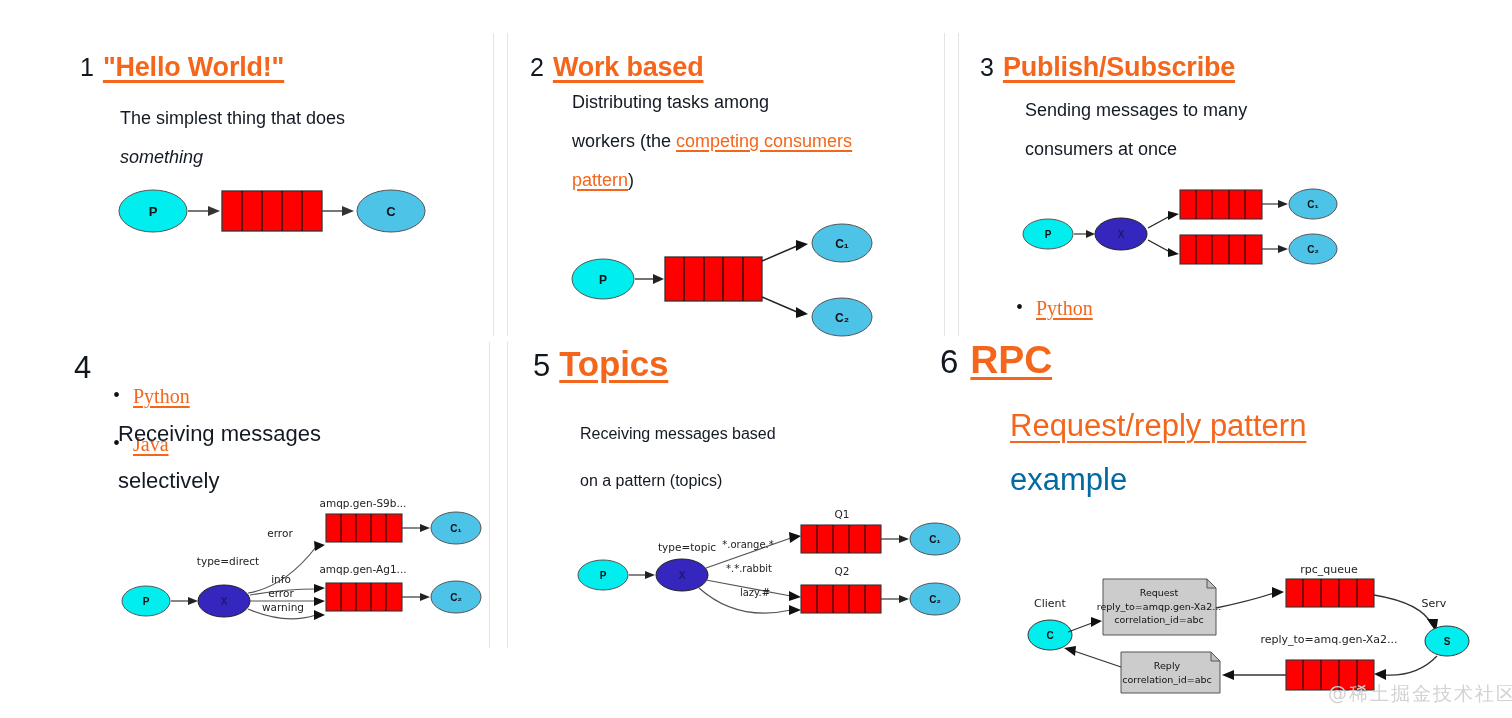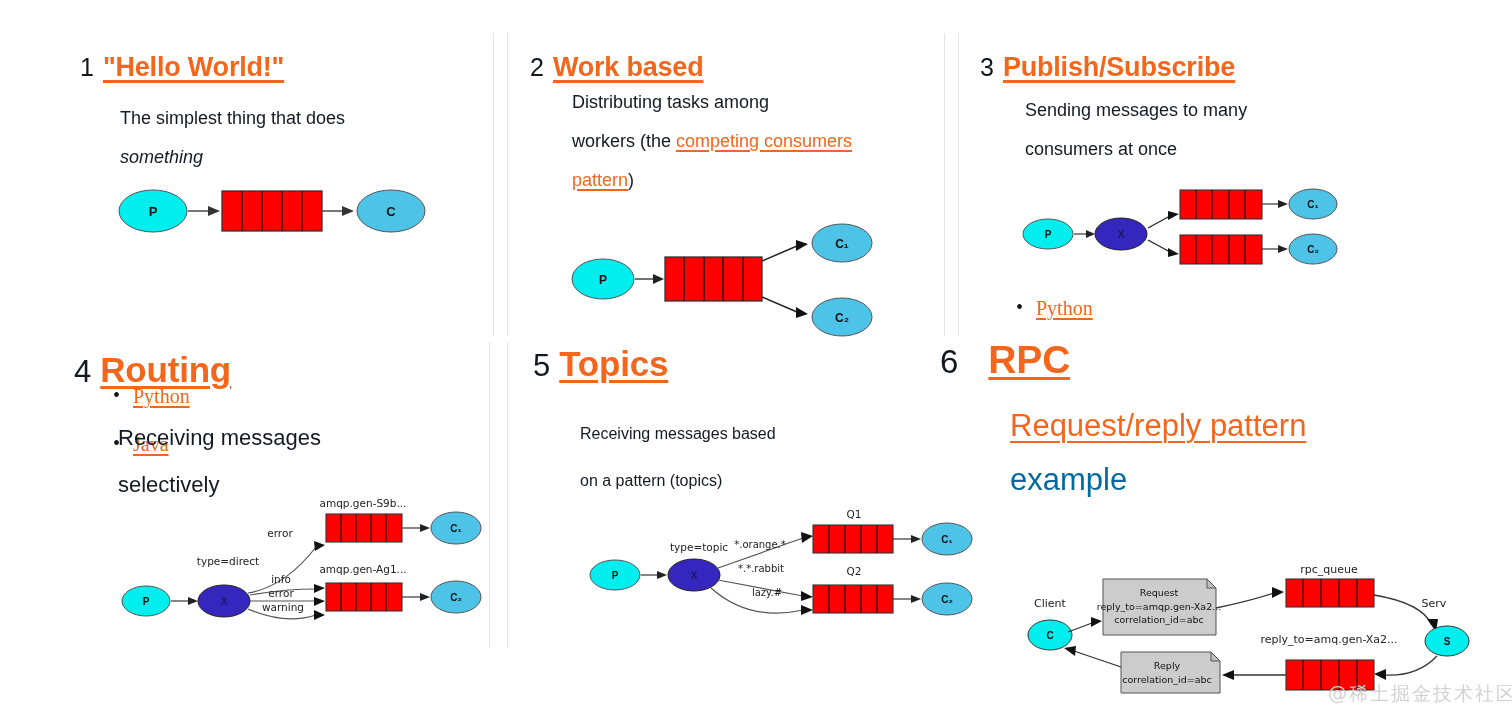--- a/index.html
+++ b/index.html
@@ -197,21 +197,20 @@
     <ul class="bullets" style="margin-top:115px; padding-left:30px;">
       <li>
         <a class="lnk" href="#">Python</a>
       </li>
     </ul>
   </div>
 
   <div class="panel" style="left:74px; top:350px; width:420px;">
     <div class="head big">
       <span class="num">4</span>
-      <a class="ttl" href="#">Routing</a>
     </div>
     <div class="body" style="margin-top:24px; padding-left:44px; line-height:47px; font-size:22px;">
       <div>Receiving messages</div>
       <div>selectively</div>
     </div>
 
     <div class="dg" style="left:46px; top:139px;">
       <svg width="400" height="140" viewBox="0 0 400 140">
         <text x="243" y="18" font-size="10.5" text-anchor="middle" fill="#222" font-family="'DejaVu Sans',sans-serif">amqp.gen-S9b...</text>
         <text x="243" y="84" font-size="10.5" text-anchor="middle" fill="#222" font-family="'DejaVu Sans',sans-serif">amqp.gen-Ag1...</text>
@@ -271,21 +270,21 @@
   <div class="panel" style="left:533px; top:344px; width:420px;">
     <div class="head big">
       <span class="num">5</span>
       <a class="ttl" href="#">Topics</a>
     </div>
     <div class="body" style="margin-top:26px; padding-left:47px; line-height:47px; font-size:16px;">
       <div>Receiving messages based</div>
       <div>on a pattern (topics)</div>
     </div>
 
-    <div class="dg" style="left:56px; top:156px;">
+    <div class="dg" style="left:44px; top:156px;">
       <svg width="400" height="130" viewBox="0 0 400 130">
         <text x="265" y="18" font-size="10.5" text-anchor="middle" fill="#222" font-family="'DejaVu Sans',sans-serif">Q1</text>
         <text x="265" y="75" font-size="10.5" text-anchor="middle" fill="#222" font-family="'DejaVu Sans',sans-serif">Q2</text>
         <text x="110" y="51" font-size="10.5" text-anchor="middle" fill="#222" font-family="'DejaVu Sans',sans-serif">type=topic</text>
 
         <ellipse cx="26" cy="75" rx="25" ry="15" fill="#00EEEE" stroke="#555"></ellipse>
         <text x="26" y="79" font-size="10" font-weight="bold" text-anchor="middle" fill="#111">P</text>
         <line x1="52" y1="75" x2="68" y2="75" stroke="#444" stroke-width="1.3"></line>
         <polygon points="68,71 78,75 68,79" fill="#222"></polygon>
         <ellipse cx="105" cy="75" rx="26" ry="16" fill="#3526BE" stroke="#222"></ellipse>
@@ -327,21 +326,21 @@
         <text x="358" y="43" font-size="10" font-weight="bold" text-anchor="middle" fill="#111">C₁</text>
         <ellipse cx="358" cy="99" rx="25" ry="16" fill="#4EC3E8" stroke="#555"></ellipse>
         <text x="358" y="103" font-size="10" font-weight="bold" text-anchor="middle" fill="#111">C₂</text>
       </svg>
     </div>
   </div>
 
   <div class="panel" style="left:940px; top:338px; width:560px;">
     <div class="head big" style="gap:12px;">
       <span class="num" style="font-size:33px;">6</span>
-      <a class="ttl" href="#" style="font-size:39px;margin-left:18px;">RPC</a>
+      <a class="ttl" href="#" style="font-size:39px;">RPC</a>
     </div>
     <div style="margin-top:26px; padding-left:70px;">
       <a class="sub-orange" href="#">Request/reply pattern</a>
       <div class="sub-black" style="margin-top:18px;">example</div>
     </div>
 
     <div class="dg" style="left:62px; top:215px;">
       <svg width="510" height="145" viewBox="0 0 510 145">
         <text x="48" y="54" font-size="11" text-anchor="middle" fill="#222" font-family="'DejaVu Sans',sans-serif">Client</text>
         <text x="432" y="54" font-size="11" text-anchor="middle" fill="#222" font-family="'DejaVu Sans',sans-serif">Serv</text>

